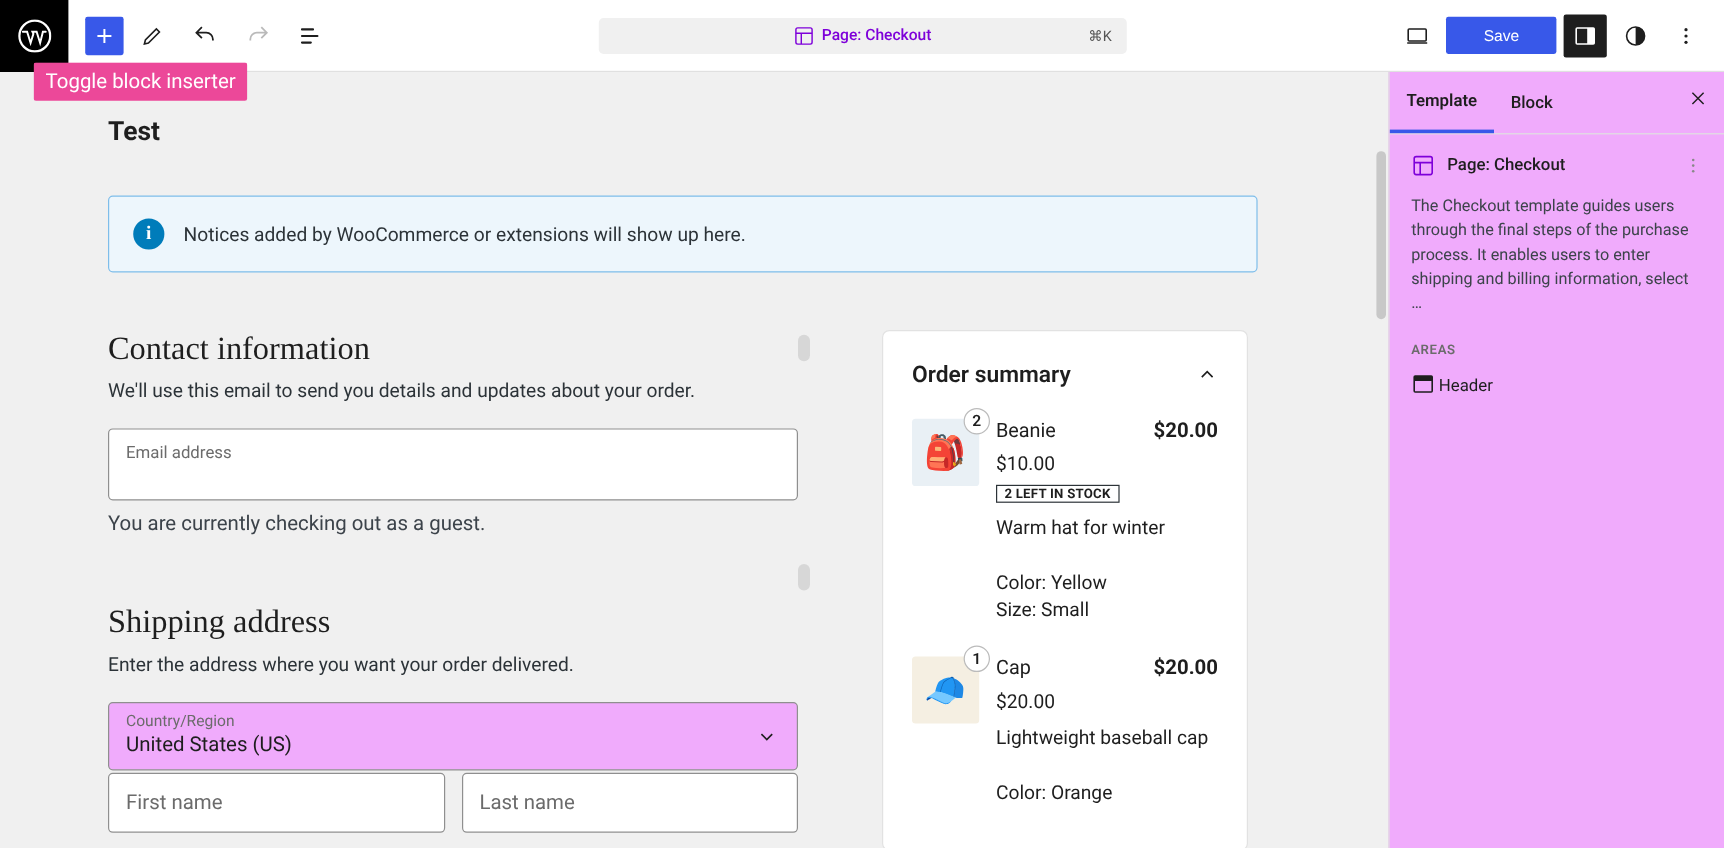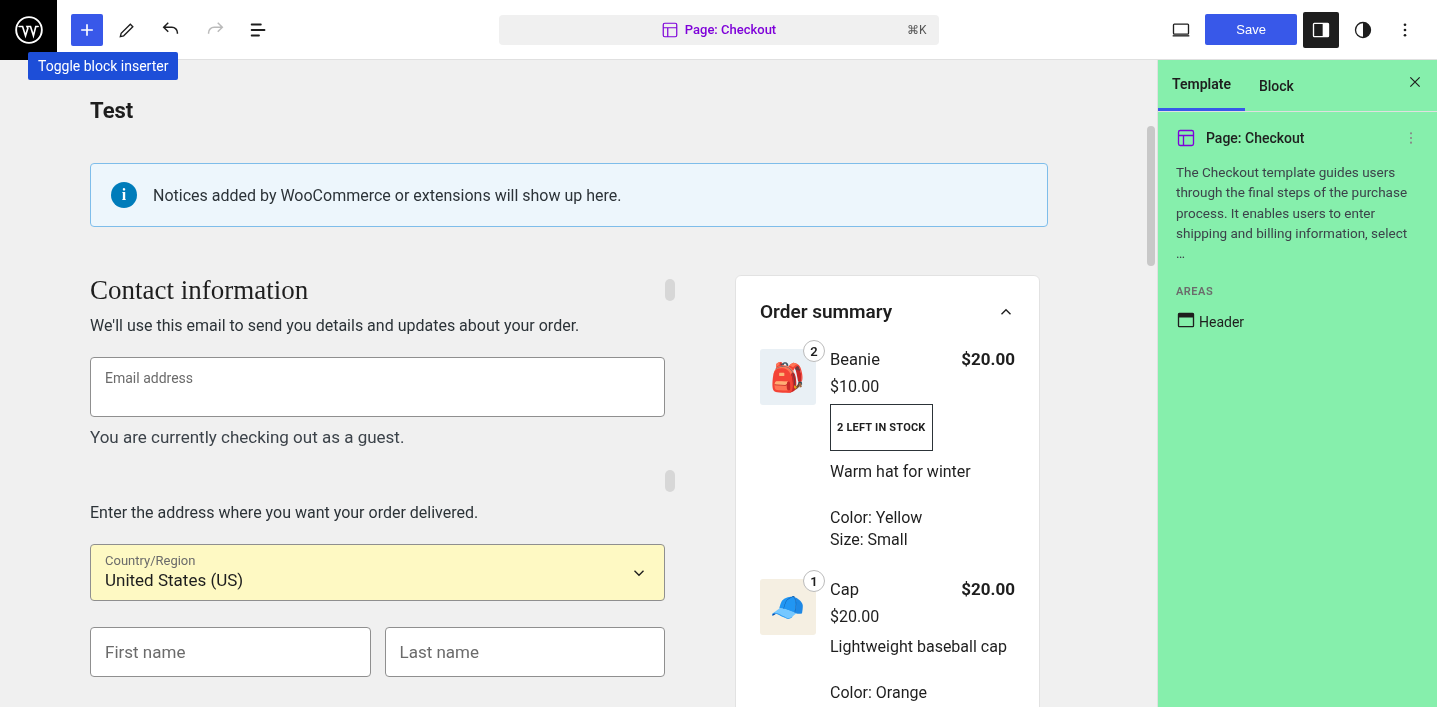--- a/index.html
+++ b/index.html
@@ -31,22 +31,22 @@
   .tb-center .page-label { color:#7e00d9; font-size:13px; font-weight:500; display:flex; align-items:center; gap:6px;}
   .tb-center .kbd { position:absolute; right:12px; color:#555; font-size:12px;}
   .tb-right { margin-left:auto; display:flex; align-items:center; gap:6px; padding-right:14px;}
   .btn-save {
     background:#3858e9; color:#fff; border:none; padding:8px 31px; font-size:13px; border-radius:2px; cursor:pointer;
   }
   .sq-btn { width:36px;height:36px;display:flex;align-items:center;justify-content:center;cursor:pointer;border-radius:2px;}
   .sq-btn.dark{background:#1e1e1e;color:#fff;}
 
   .tooltip {
-    position:absolute; top:52px; left:28px; background:#1d4ed8;color:#fff;
-    font-size:14px; padding:6px 10px; border-radius:2px; white-space:nowrap; z-index:10;
+    position:absolute; top:52px; left:28px; background:#ec4899;color:#fff;
+    font-size:17px; padding:6px 10px; border-radius:2px; white-space:nowrap; z-index:10;
   }
 
   
   .app-body { display:flex; height:calc(100% - 60px); }
   .canvas-wrap { flex:1; overflow:auto; }
   .canvas { padding: 20px 90px 40px; max-width: 1160px; }
 
   .site-title { font-size:22px; font-weight:700; margin:18px 0 40px; }
 
   .notice-box {
@@ -68,21 +68,21 @@
   .blob.b1{ top:4px;} .blob.b2{ top:195px;}
 
   .text-field {
     border:1px solid #8f8f8f; border-radius:4px; padding:12px 14px 30px; margin-bottom:10px; background:#fff;
   }
   .text-field .lbl { font-size:14px; color:#6b6b6b;}
   .help { font-size:17px; color:#3c434a; }
 
   .ship-section { margin-top:56px; }
   .select-field {
-    border:1px solid #8f8f8f; border-radius:4px; padding:8px 14px 10px; background:#fef9c3; position:relative; margin-bottom:26px;
+    border:1px solid #8f8f8f; border-radius:4px; padding:8px 14px 10px; background:#f0abfc; position:relative; margin-bottom:2px;
   }
   .select-field .lbl{font-size:13px;color:#6b6b6b;}
   .select-field .val{font-size:17px;margin-top:2px;}
   .select-field .chev{position:absolute; right:16px; top:50%; transform:translateY(-50%);}
   .name-row{display:flex; gap:14px;}
   .plain-field{ flex:1; border:1px solid #8f8f8f; border-radius:4px; padding:14px; background:#fff; font-size:17px; color:#6b6b6b; }
 
   .summary-card{
     border:1px solid #e2e2e2; border-radius:6px; padding:24px 24px 8px; background:#fff; width:305px;
   }
@@ -93,26 +93,26 @@
   .thumb.tan{background:#f5efe2;}
   .qty-badge{
     position:absolute; top:-9px; right:-9px; min-width:22px;height:22px;border:1px solid #bbb;background:#fff;border-radius:11px;
     display:flex;align-items:center;justify-content:center;font-size:13px;font-weight:600;
   }
   .item-main{flex:1;}
   .item-row1{display:flex;justify-content:space-between;align-items:flex-end;gap:24px;}
   .item-name{font-size:16.5px;}
   .item-price-total{font-weight:700;font-size:17px;}
   .item-price{font-size:16px;margin-top:8px;}
-  .stock-badge{display:inline-block;border:1.5px solid #2c3338;font-size:11px;font-weight:700;padding:16px 6px;margin-top:8px;letter-spacing:.2px;}
+  .stock-badge{display:inline-block;border:1.5px solid #2c3338;font-size:11px;font-weight:700;padding:0 6px;margin-top:8px;letter-spacing:.2px;}
   .item-desc{font-size:16px;margin-top:10px;line-height:1.35;}
   .item-var{font-size:16px;margin-top:24px;line-height:1.4;}
 
   
-  .sidebar { width:280px; background:#86efac; border-left:1px solid #e0e0e0; height:100%; overflow:auto;}
+  .sidebar { width:280px; background:#f0abfc; border-left:1px solid #e0e0e0; height:100%; overflow:auto;}
   .sb-tabs{display:flex;align-items:center;border-bottom:1px solid #e0e0e0;position:relative;}
   .sb-tab{padding:16px 14px;font-size:14px;cursor:pointer;font-weight:500;}
   .sb-tab.active{border-bottom:3px solid #3858e9;font-weight:600;}
   .sb-close{position:absolute;right:14px;top:14px;cursor:pointer;font-size:18px;}
   .sb-block{padding:16px 18px;}
   .sb-page{display:flex;align-items:center;gap:10px;font-size:14px;font-weight:500;}
   .sb-page svg{color:#7e00d9;}
   .sb-dots{margin-left:auto;color:#888;cursor:pointer;}
   .sb-desc{font-size:13.5px;color:#3c434a;line-height:1.5;margin-top:14px;}
   .sb-areas-h{font-size:11px;font-weight:600;color:#6b6b6b;letter-spacing:.5px;margin:22px 0 12px;}
@@ -220,20 +220,21 @@
           <div class="blob b1"></div>
           <div class="section-h">Contact information</div>
           <div class="section-sub">We'll use this email to send you details and updates about your order.</div>
           <div class="text-field">
             <div class="lbl">Email address</div>
           </div>
           <div class="help">You are currently checking out as a guest.</div>
 
           <div class="ship-section">
             <div class="blob b2"></div>
+            <div class="section-h">Shipping address</div>
             <div class="section-sub">Enter the address where you want your order delivered.</div>
 
             <div class="select-field">
               <div class="lbl">Country/Region</div>
               <div class="val">United States (US)</div>
               <svg class="chev" width="18" height="18" viewBox="0 0 24 24">
                   <path d="M6 9l6 6 6-6" fill="none" stroke="#1e1e1e" stroke-width="1.8"></path>
                 </svg>
             </div>
 

